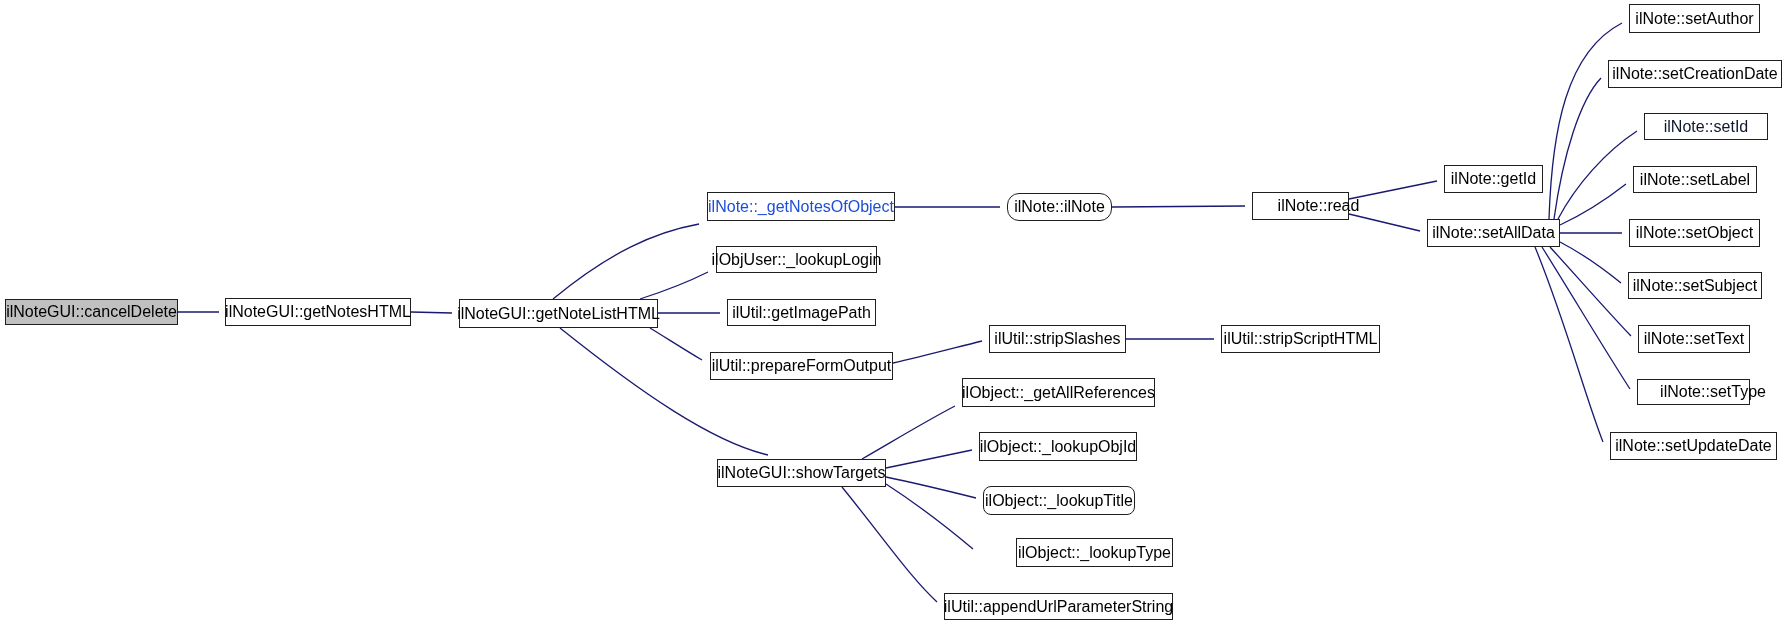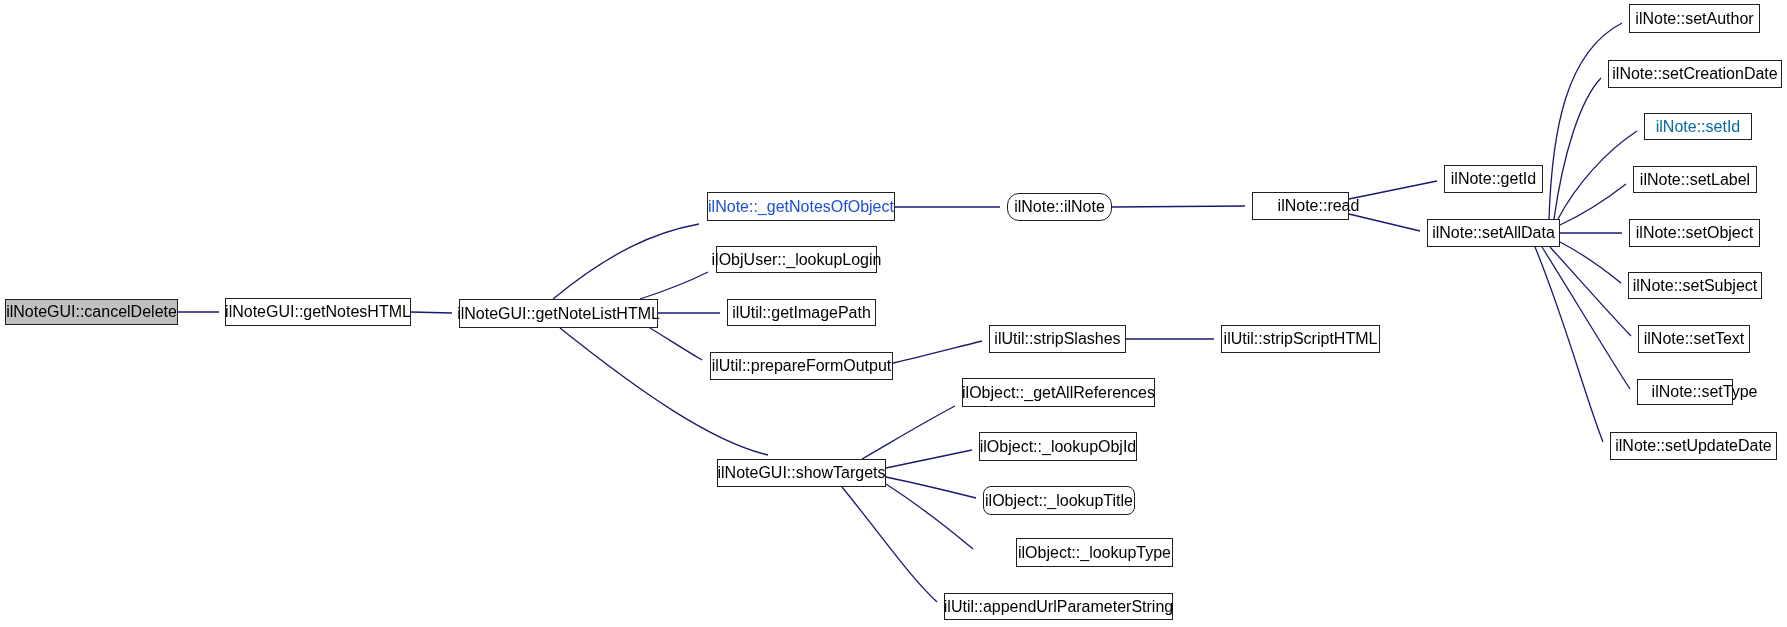--- a/index.html
+++ b/index.html
@@ -100,21 +100,21 @@
       <div class="graph-node" style="left: 1221px; top: 325px; width: 159px; height: 28px; border-color: rgb(31, 31, 31); background: rgb(255, 255, 255); color: rgb(0, 0, 0);">ilUtil::stripScriptHTML</div>
       <div class="graph-node" style="left: 962px; top: 378px; width: 193px; height: 29px; border-color: rgb(31, 31, 31); background: rgb(255, 255, 255); color: rgb(0, 0, 0);">ilObject::_getAllReferences</div>
       <div class="graph-node" style="left: 979px; top: 432px; width: 158px; height: 29px; border-color: rgb(31, 31, 31); background: rgb(255, 255, 255); color: rgb(0, 0, 0);">ilObject::_lookupObjId</div>
       <div class="graph-node" style="left: 983px; top: 486px; width: 152px; height: 29px; border-color: rgb(31, 31, 31); background: rgb(255, 255, 255); color: rgb(0, 0, 0); border-radius: 8px;">ilObject::_lookupTitle</div>
       <div class="graph-node" style="left: 980px; top: 538px; width: 157px; height: 29px; border-color: rgb(31, 31, 31); background: rgb(255, 255, 255); color: rgb(0, 0, 0); margin-left: 36px;">ilObject::_lookupType</div>
       <div class="graph-node" style="left: 944px; top: 593px; width: 229px; height: 27px; border-color: rgb(31, 31, 31); background: rgb(255, 255, 255); color: rgb(0, 0, 0);">ilUtil::appendUrlParameterString</div>
       <div class="graph-node" style="left: 1444px; top: 165px; width: 99px; height: 28px; border-color: rgb(31, 31, 31); background: rgb(255, 255, 255); color: rgb(0, 0, 0);">ilNote::getId</div>
       <div class="graph-node" style="left: 1427px; top: 219px; width: 133px; height: 28px; border-color: rgb(31, 31, 31); background: rgb(255, 255, 255); color: rgb(0, 0, 0);">ilNote::setAllData</div>
       <div class="graph-node" style="left: 1629px; top: 4px; width: 131px; height: 29px; border-color: rgb(31, 31, 31); background: rgb(255, 255, 255); color: rgb(0, 0, 0);">ilNote::setAuthor</div>
       <div class="graph-node" style="left: 1608px; top: 60px; width: 174px; height: 28px; border-color: rgb(31, 31, 31); background: rgb(255, 255, 255); color: rgb(0, 0, 0);">ilNote::setCreationDate</div>
-      <div class="graph-node" style="left: 1644px; top: 113px; width: 108px; height: 27px; border-color: rgb(31, 31, 31); background: rgb(255, 255, 255); color: #0369a1;">ilNote::setId</div>
+      <div class="graph-node" style="left: 1644px; top: 113px; width: 124px; height: 27px; border-color: rgb(31, 31, 31); background: rgb(255, 255, 255); color: #0f172a;">ilNote::setId</div>
       <div class="graph-node" style="left: 1633px; top: 166px; width: 124px; height: 27px; border-color: rgb(31, 31, 31); background: rgb(255, 255, 255); color: rgb(0, 0, 0);">ilNote::setLabel</div>
       <div class="graph-node" style="left: 1629px; top: 219px; width: 131px; height: 28px; border-color: rgb(31, 31, 31); background: rgb(255, 255, 255); color: rgb(0, 0, 0);">ilNote::setObject</div>
       <div class="graph-node" style="left: 1628px; top: 272px; width: 134px; height: 27px; border-color: rgb(31, 31, 31); background: rgb(255, 255, 255); color: rgb(0, 0, 0);">ilNote::setSubject</div>
       <div class="graph-node" style="left: 1638px; top: 325px; width: 112px; height: 28px; border-color: rgb(31, 31, 31); background: rgb(255, 255, 255); color: rgb(0, 0, 0);">ilNote::setText</div>
-      <div class="graph-node" style="left: 1637px; top: 379px; width: 96px; height: 26px; border-color: rgb(31, 31, 31); background: rgb(255, 255, 255); color: rgb(0, 0, 0); padding-left: 39px;">ilNote::setType</div>
+      <div class="graph-node" style="left: 1637px; top: 379px; width: 113px; height: 26px; border-color: rgb(31, 31, 31); background: rgb(255, 255, 255); color: rgb(0, 0, 0); padding-left: 39px;">ilNote::setType</div>
       <div class="graph-node" style="left: 1610px; top: 432px; width: 167px; height: 28px; border-color: rgb(31, 31, 31); background: rgb(255, 255, 255); color: rgb(0, 0, 0);">ilNote::setUpdateDate</div>
     </div>
 </div>
 
 </body></html>

